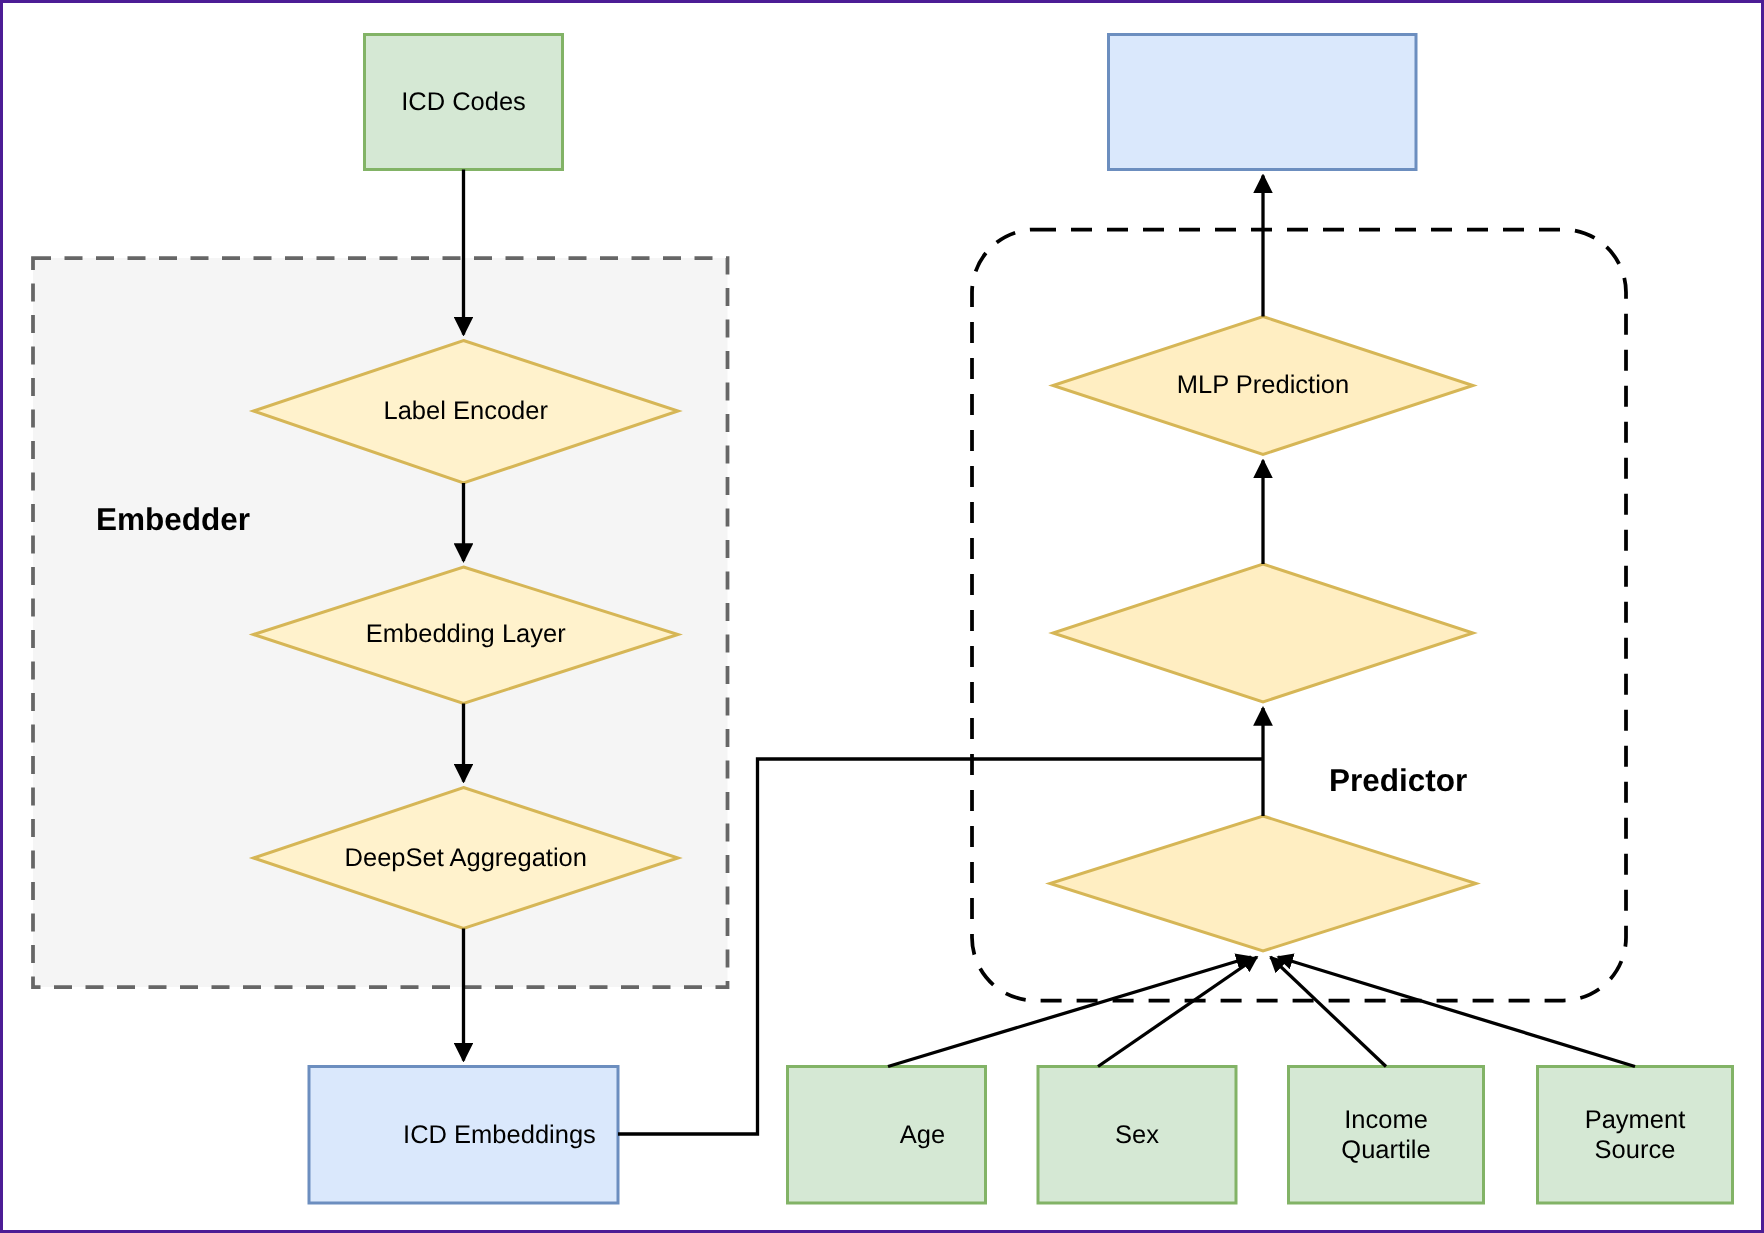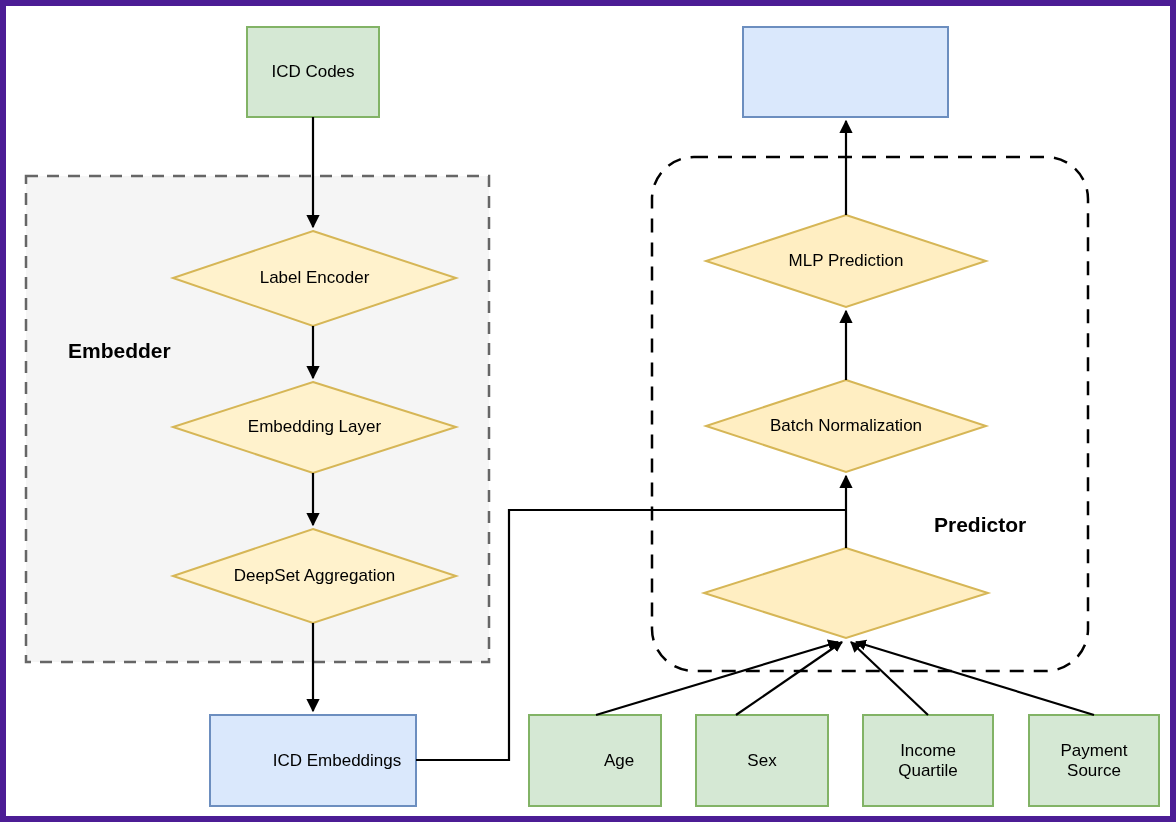--- a/index.html
+++ b/index.html
@@ -1,21 +1,21 @@
 <!DOCTYPE html>
 <html><head>
 <meta charset="utf-8">
 <style>
   html,body{margin:0;padding:0;background:#ffffff;}
   body{font-family:"Liberation Sans", sans-serif;}
   #canvas{
     position:relative;
     width:1176px;height:822px;
     background:#ffffff;
-    border:6px solid #4c1d95;
+    border:2px solid #4c1d95;
     box-sizing:border-box;
     overflow:hidden;
   }
   svg#diagram{position:absolute;left:0;top:0;width:1176px;height:822px;}
   .node-label{
     position:absolute;
     display:flex;align-items:center;justify-content:center;
     text-align:center;
     font-size:17px;
     color:#000000;
@@ -97,30 +97,29 @@
 
   <div class="node-label" style="left:167px;top:396px;width:283px;height:50px;">Embedding Layer</div>
 
   <div class="node-label" style="left:167px;top:545px;width:283px;height:50px;">DeepSet Aggregation</div>
 
   <div class="node-label" style="left:204px;top:709px;width:206px;height:91px;margin-left:24px;">ICD Embeddings</div>
 
 
   <div class="node-label" style="left:700px;top:230px;width:280px;height:50px;">MLP Prediction</div>
 
-  <div class="node-label" style="left:700px;top:395px;width:280px;height:50px;">Batch Normalization</div>
 
 
   <div class="node-label" style="left:523px;top:709px;width:132px;height:91px;padding-left:24px;">Age</div>
 
   <div class="node-label" style="left:690px;top:709px;width:132px;height:91px;">Sex</div>
 
   <div class="node-label" style="left:857px;top:709px;width:130px;height:91px;">Income
 Quartile</div>
 
   <div class="node-label" style="left:1023px;top:709px;width:130px;height:91px;">Payment
 Source</div>
 
   <div class="group-label" style="left:62px;top:333px;">Embedder</div>
 
-  <div class="group-label" style="left:928px;top:507px;">Predictor</div>
+  <div class="group-label" style="left:884px;top:507px;">Predictor</div>
 
 </div>
 
 </body></html>

